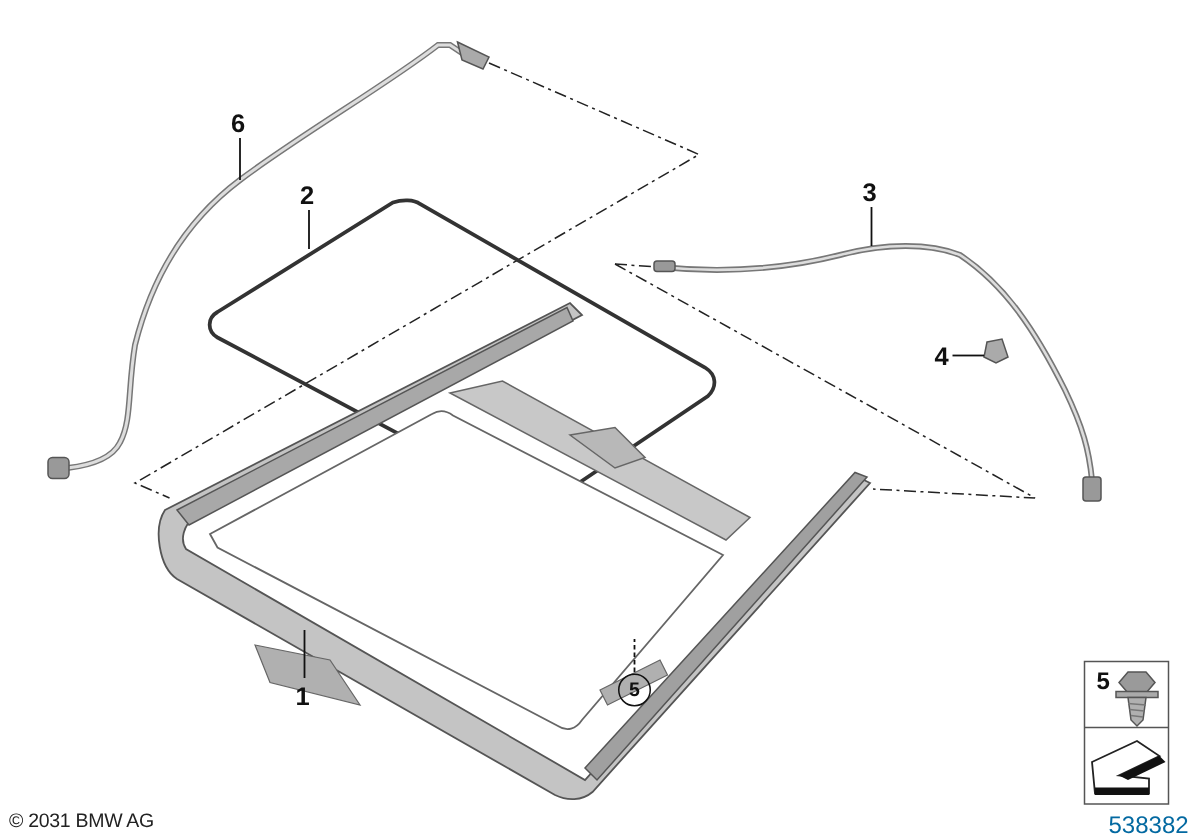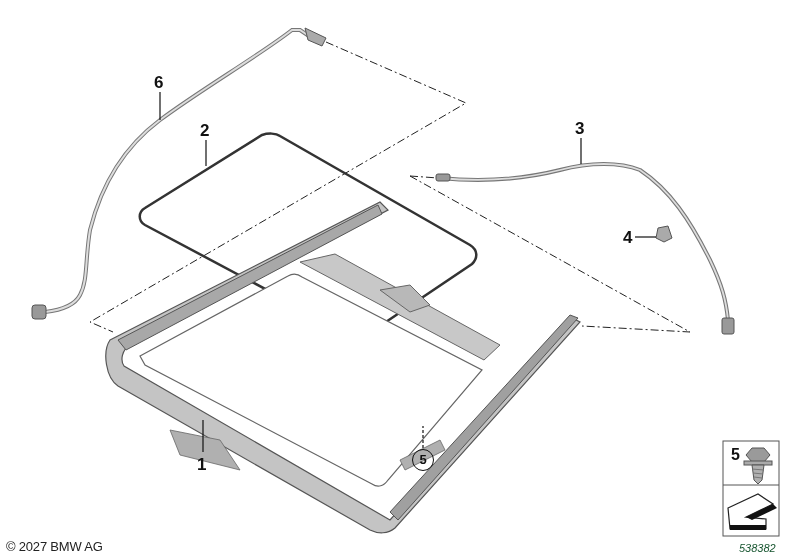--- a/index.html
+++ b/index.html
@@ -6,21 +6,21 @@
   body { width: 800px; height: 560px; position: relative; overflow: hidden;
          font-family: "Liberation Sans", sans-serif; }
   #diagram { position: absolute; left: 0; top: 0; width: 800px; height: 560px; }
   .callout { position: absolute; font-weight: bold; font-size: 17px; color: #111;
              font-family: "Liberation Sans", sans-serif; line-height: 1; }
   .callout-circled { position: absolute; width: 20px; height: 20px; border: 1.5px solid #111;
                      border-radius: 50%; font-size: 13px; font-weight: bold; text-align: center;
                      line-height: 20px; color: #111; }
   .copyright { position: absolute; left: 6px; top: 539px; font-size: 13px; color: #222;
                letter-spacing: -0.2px; }
-  .diagram-id { position: absolute; left: 739px; top: 542px; font-size: 11px; color: #14532d; font-style: italic; }
+  .diagram-id { position: absolute; left: 739px; top: 542px; font-size: 16px; color: #0369a1; }
 </style>
 </head>
 <body>
 
 <svg id="diagram" viewBox="0 0 800 560" xmlns="http://www.w3.org/2000/svg">
 
   <g fill="none" stroke="#222" stroke-width="1" stroke-dasharray="8,3,2,3">
     <polyline points="326,42 466,103 90,322 113,332"></polyline>
     <polyline points="410,176 690,332 582,326"></polyline>
     <line x1="410" y1="176" x2="438" y2="178"></line>
@@ -95,14 +95,14 @@
 
 <div class="callout" style="left:154px; top:74px;">6</div>
 <div class="callout" style="left:200px; top:122px;">2</div>
 <div class="callout" style="left:575px; top:120px;">3</div>
 <div class="callout" style="left:623px; top:229px;">4</div>
 <div class="callout" style="left:197px; top:456px;">1</div>
 <div class="callout-circled" style="left:412px; top:449px;">5</div>
 
 <div class="callout" style="left:731px; top:447px; font-size:16px;">5</div>
 
-<div class="copyright">© 2027 BMW AG</div>
+<div class="copyright">© 2031 BMW AG</div>
 <div class="diagram-id">538382</div>
 
 </body></html>

